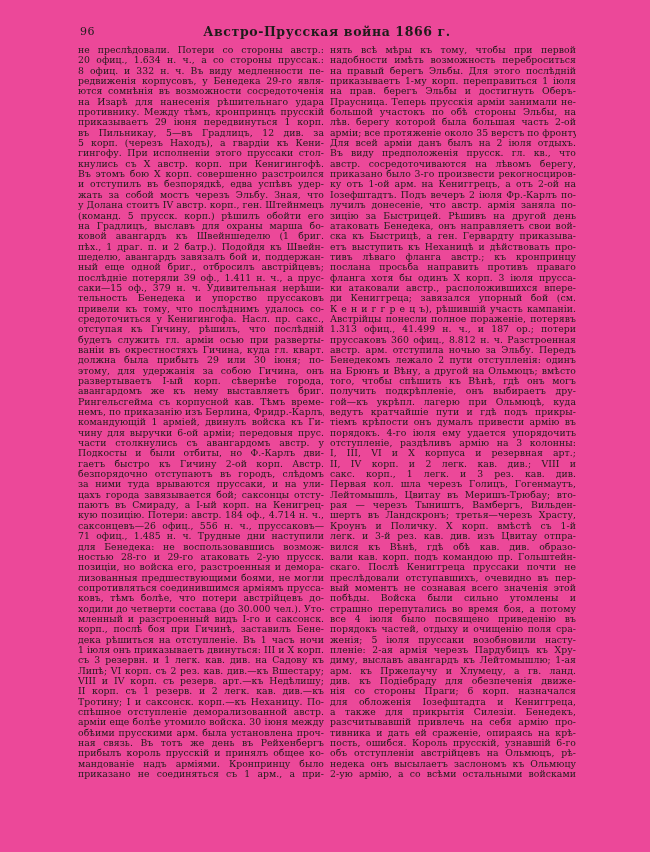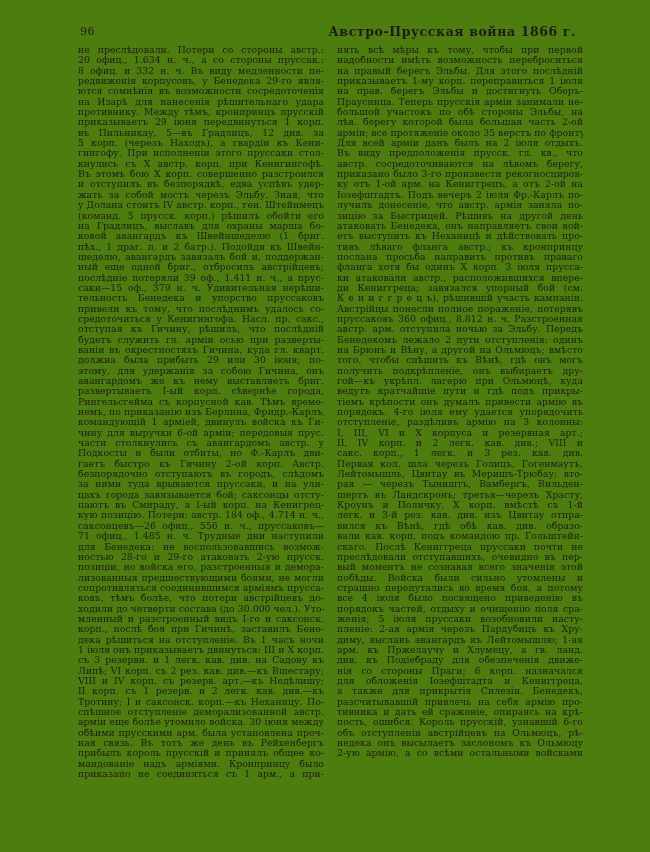--- a/index.html
+++ b/index.html
@@ -9,54 +9,54 @@
     height: 852px;
     background: #f5f4f0;
     font-family: "DejaVu Serif", serif;
     color: #1e1c1a;
     overflow: hidden;
   }
   .page {
     position: relative;
     width: 650px;
     height: 852px;
-    background: #4d7c0f;
+    background: #ec4899;
   }
   .header {
     position: absolute;
     top: 24px;
     left: 78px;
     width: 498px;
     height: 16px;
   }
   .page-num {
     position: absolute;
     left: 2px;
     top: 1px;
     font-size: 11px;
     letter-spacing: 0.5px;
   }
   .title {
     position: absolute;
     left: 0;
     right: 0;
     top: 0;
-    text-align: right;
+    text-align: center;
     font-weight: bold;
     font-size: 12.5px;
     letter-spacing: 0.6px;
     white-space: nowrap;
   }
   .columns {
     position: absolute;
     top: 45px;
     left: 78px;
     width: 498px;
     display: flex;
-    gap: 13px;
+    gap: 6px;
   }
   .col {
     width: 246px;
     flex: 0 0 246px;
   }
   .line {
     font-size: 9.3px;
     line-height: 10.35px;
     height: 10.35px;
     white-space: nowrap;
@@ -101,22 +101,22 @@
         <div class="line">послѣдніе потеряли 39 оф., 1.411 н. ч., а прус-</div>
         <div class="line">саки—15 оф., 379 н. ч. Удивительная нерѣши-</div>
         <div class="line">тельность Бенедека и упорство пруссаковъ</div>
         <div class="line">привели къ тому, что послѣднимъ удалось со-</div>
         <div class="line">средоточиться у Кенигингофа. Насл. пр. сакс.,</div>
         <div class="line">отступая къ Гичину, рѣшилъ, что послѣдній</div>
         <div class="line">будетъ служить гл. арміи осью при разверты-</div>
         <div class="line">ваніи въ окрестностяхъ Гичина, куда гл. кварт.</div>
         <div class="line">должна была прибыть 29 или 30 іюня; по-</div>
         <div class="line">этому, для удержанія за собою Гичина, онъ</div>
+        <div class="line">развертываетъ І-ый корп. сѣвернѣе города,</div>
         <div class="line">авангардомъ же къ нему выставляетъ бриг.</div>
-        <div class="line">развертываетъ І-ый корп. сѣвернѣе города,</div>
         <div class="line">Рингельсгейма съ корпусной кав. Тѣмъ време-</div>
         <div class="line">немъ, по приказанію изъ Берлина, Фридр.-Карлъ,</div>
         <div class="line">командующій 1 арміей, двинулъ войска къ Ги-</div>
         <div class="line">чину для выручки 6-ой арміи; передовыя прус.</div>
         <div class="line">части столкнулись съ авангардомъ австр. у</div>
         <div class="line">Подкосты и были отбиты, но Ф.-Карлъ дви-</div>
         <div class="line">гаетъ быстро къ Гичину 2-ой корп. Австр.</div>
         <div class="line">безпорядочно отступаютъ въ городъ, слѣдомъ</div>
         <div class="line">за ними туда врываются пруссаки, и на ули-</div>
         <div class="line">цахъ города завязывается бой; саксонцы отсту-</div>
@@ -160,28 +160,30 @@
         <div class="line">арміи; все протяженіе около 35 верстъ по фронту.</div>
         <div class="line">Для всей арміи данъ былъ на 2 іюля отдыхъ.</div>
         <div class="line">Въ виду предположенія прусск. гл. кв., что</div>
         <div class="line">австр. сосредоточиваются на лѣвомъ берегу,</div>
         <div class="line">приказано было 3-го произвести рекогносциров-</div>
         <div class="line">ку отъ 1-ой арм. на Кениггрецъ, а отъ 2-ой на</div>
         <div class="line">Іозефштадтъ. Подъ вечеръ 2 іюля Фр.-Карлъ по-</div>
         <div class="line">лучилъ донесеніе, что австр. армія заняла по-</div>
         <div class="line">зицію за Быстрицей. Рѣшивъ на другой день</div>
         <div class="line">атаковать Бенедека, онъ направляетъ свои вой-</div>
+        <div class="line">ска къ Быстрицѣ, а ген. Гервардту приказыва-</div>
         <div class="line">етъ выступить къ Неханицѣ и дѣйствовать про-</div>
         <div class="line">тивъ лѣваго фланга австр.; къ кронпринцу</div>
         <div class="line">послана просьба направить противъ праваго</div>
         <div class="line">фланга хотя бы одинъ X корп. 3 іюля прусса-</div>
         <div class="line">ки атаковали австр., расположившихся впере-</div>
         <div class="line">ди Кениггреца; завязался упорный бой (см.</div>
         <div class="line">К е н и г г р е ц ъ), рѣшившій участь кампаніи.</div>
         <div class="line">Австрійцы понесли полное пораженіе, потерявъ</div>
+        <div class="line">1.313 офиц., 41.499 н. ч., и 187 ор.; потери</div>
         <div class="line">пруссаковъ 360 офиц., 8.812 н. ч. Разстроенная</div>
         <div class="line">австр. арм. отступила ночью за Эльбу. Передъ</div>
         <div class="line">Бенедекомъ лежало 2 пути отступленія: одинъ</div>
         <div class="line">на Брюнъ и Вѣну, а другой на Ольмюцъ; вмѣсто</div>
         <div class="line">того, чтобы спѣшить къ Вѣнѣ, гдѣ онъ могъ</div>
         <div class="line">получить подкрѣпленіе, онъ выбираетъ дру-</div>
         <div class="line">гой—къ укрѣпл. лагерю при Ольмюцѣ, куда</div>
         <div class="line">ведутъ кратчайшіе пути и гдѣ подъ прикры-</div>
         <div class="line">тіемъ крѣпости онъ думалъ привести армію въ</div>
         <div class="line">порядокъ. 4-го іюля ему удается упорядочить</div>

